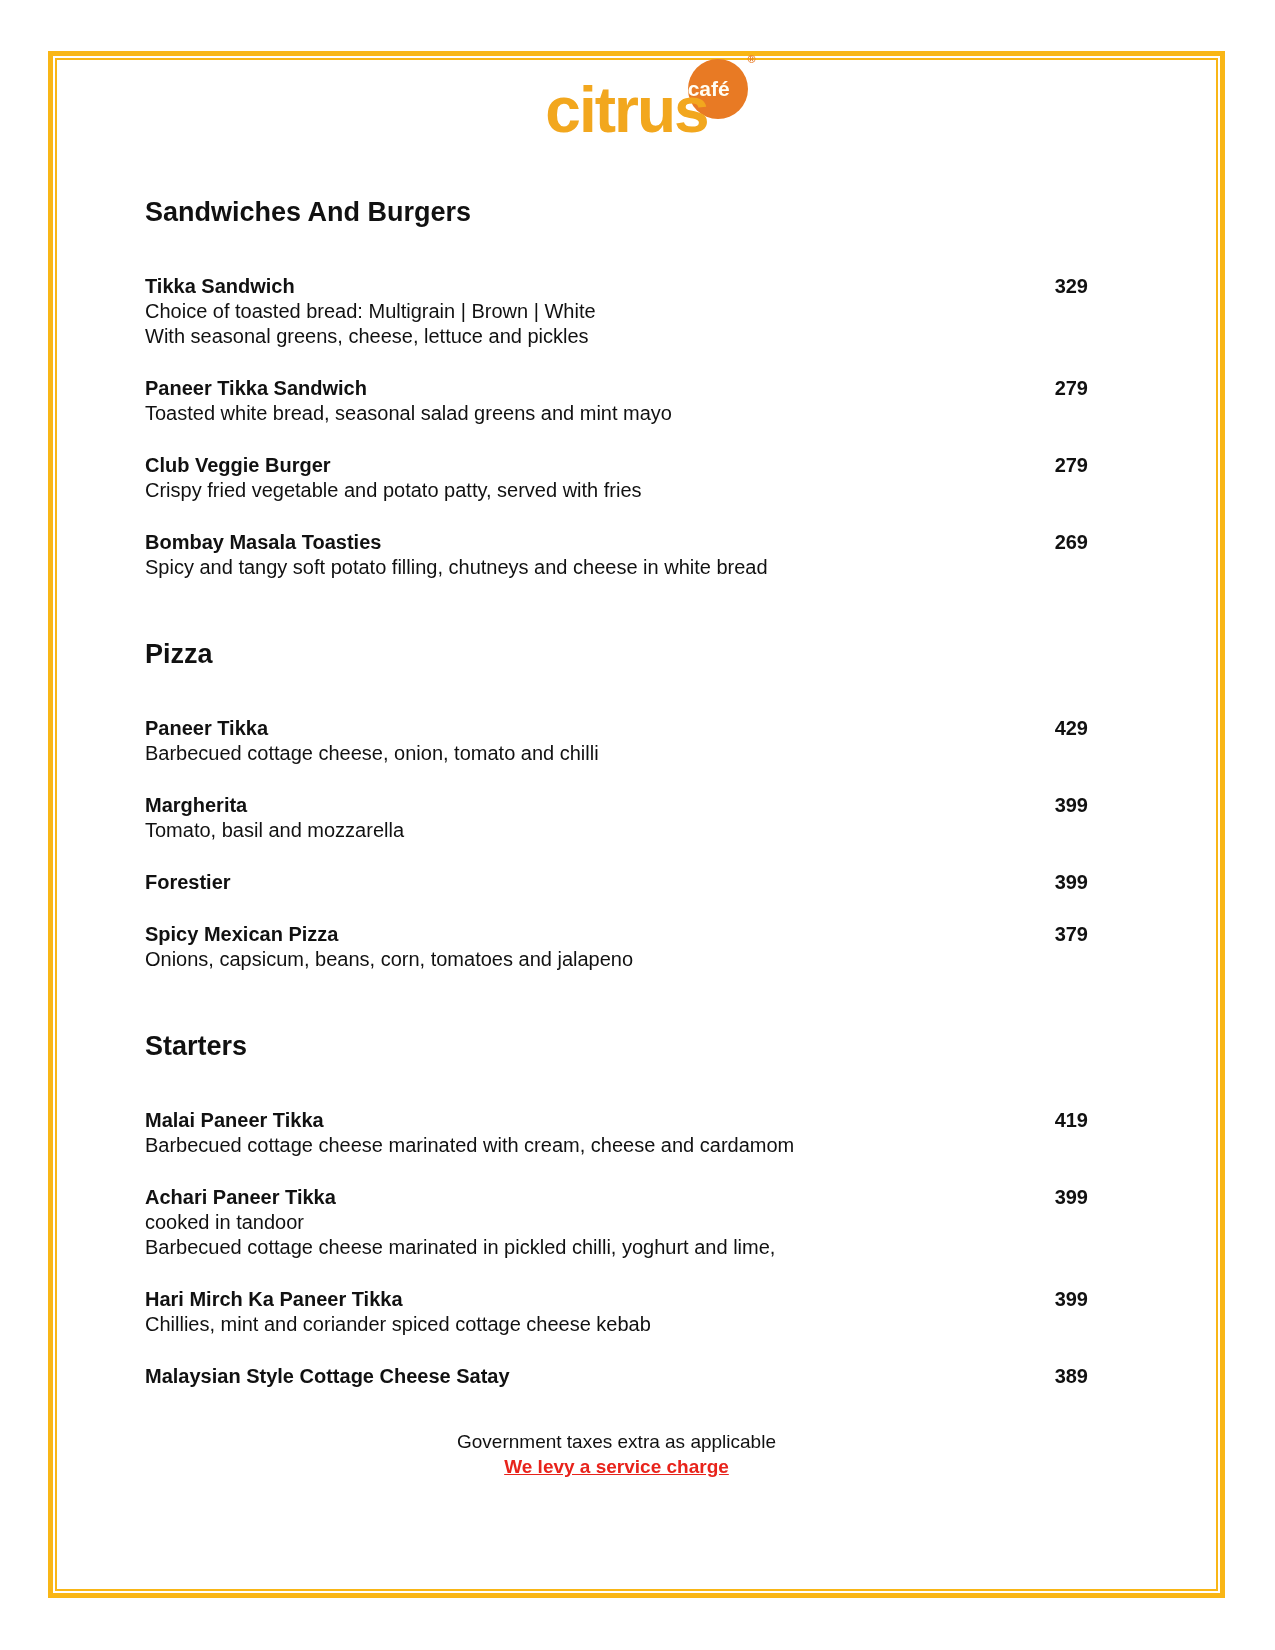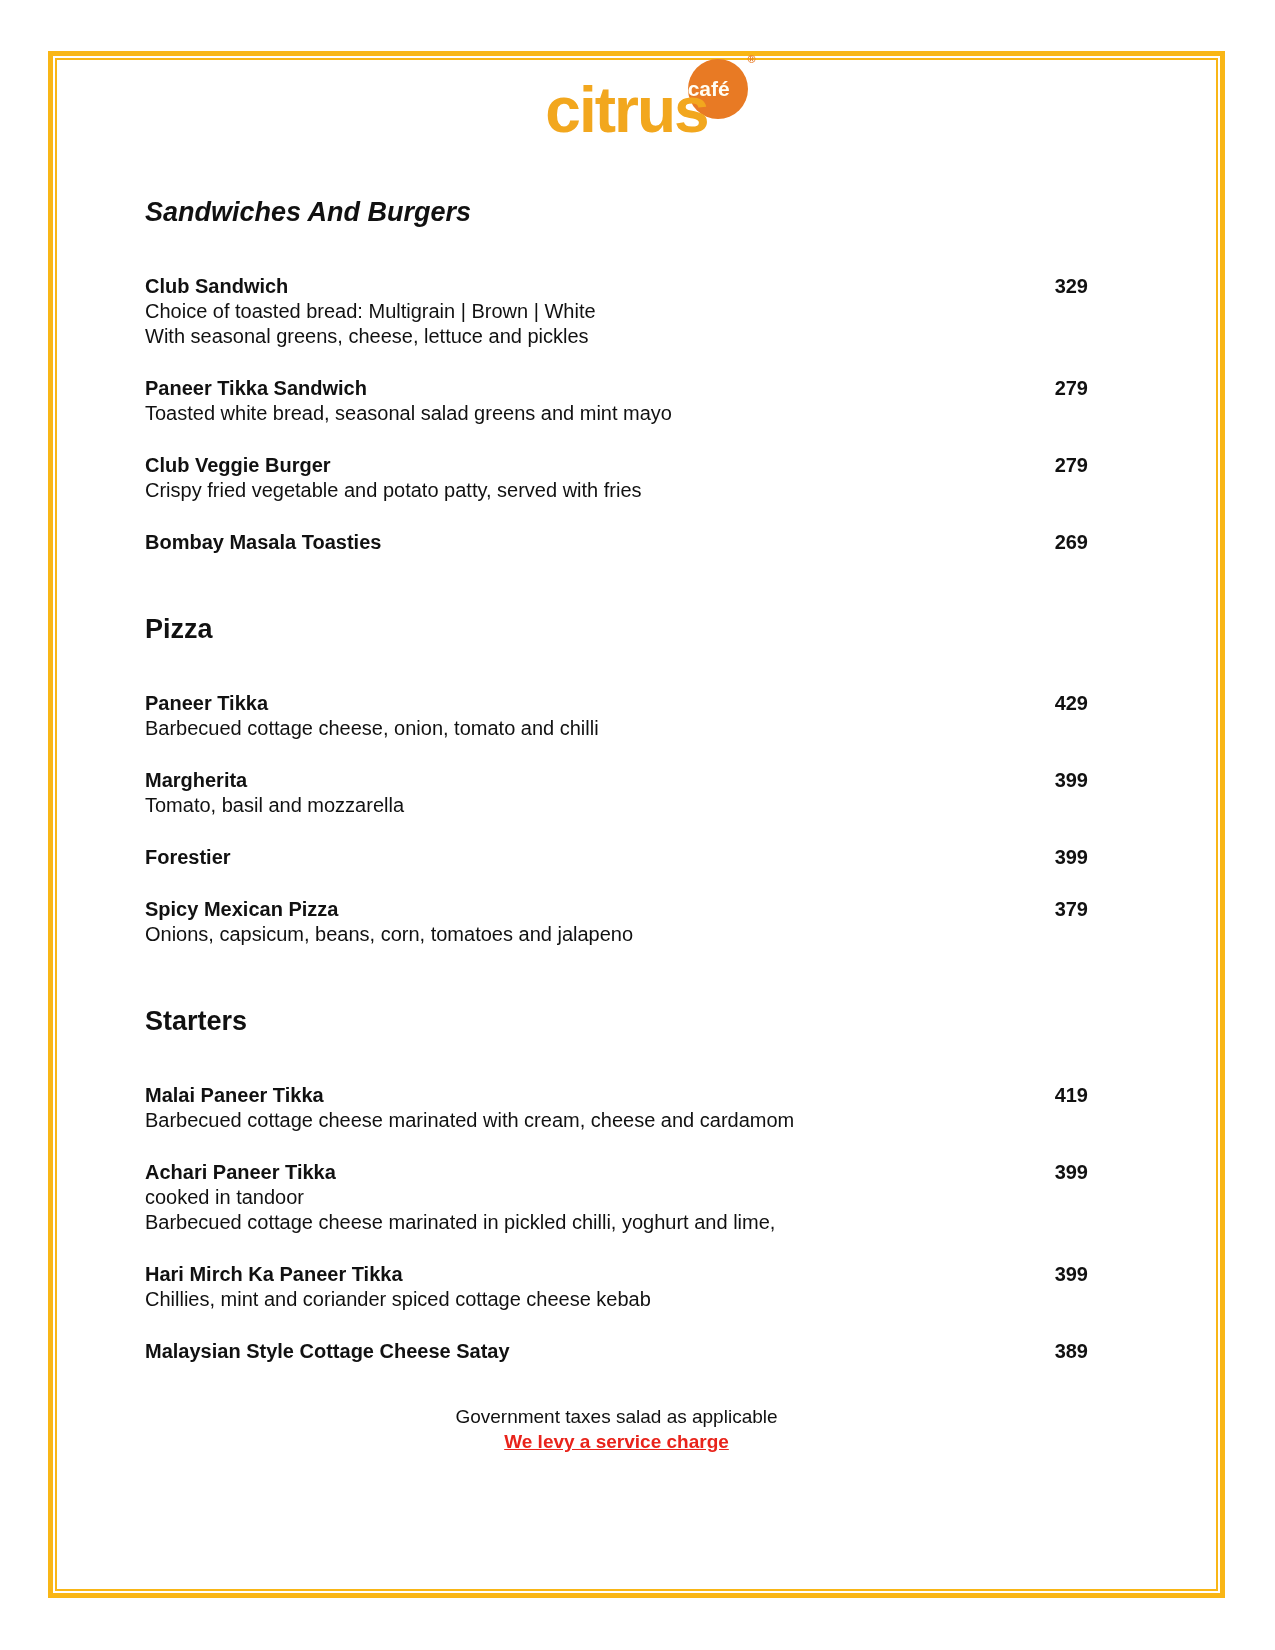--- a/index.html
+++ b/index.html
@@ -39,21 +39,21 @@
   }
   .logo-reg {
     position:absolute; z-index:3; right:-48px; top:-20px;
     color:var(--logo-badge,#E87A24); font-size:11px; font-weight:bold;
   }
   
   .section-title {
     font-size:27px; font-weight:bold; line-height:32px;
     margin:58px 0 46px 0;
   }
-  .menu-section:first-of-type .section-title { margin-top:18px;font-style:italic; }
+  .menu-section:first-of-type .section-title { margin-top:18px; }
   .menu-item { margin-bottom:27px; }
   .item-head {
     display:flex; justify-content:space-between; align-items:baseline;
     font-size:20px; font-weight:bold; line-height:25px;
   }
   .item-price { font-weight:bold; }
   .item-desc div { font-size:20px; line-height:25px; font-weight:normal; }
   
   .footer { text-align:center; margin-top:40px; font-size:19px; line-height:25px; }
   .footer-line { font-weight:normal; }
@@ -78,21 +78,21 @@
         <span class="logo-reg">®</span>
       </div>
     </div>
 
     <div>
   <div class="menu-section">
     <div class="section-title">Sandwiches And Burgers</div>
     <div>
   <div class="menu-item">
     <div class="item-head">
-      <span class="item-name">Club Sandwich</span>
+      <span class="item-name">Tikka Sandwich</span>
       <span class="item-price">329</span>
     </div>
     <div class="item-desc">
                 <div>Choice of toasted bread: Multigrain | Brown | White</div>
                 <div>With seasonal greens, cheese, lettuce and pickles</div>
               </div>
   </div>
 
   <div class="menu-item">
     <div class="item-head">
@@ -112,20 +112,23 @@
     <div class="item-desc">
                 <div>Crispy fried vegetable and potato patty, served with fries</div>
               </div>
   </div>
 
   <div class="menu-item">
     <div class="item-head">
       <span class="item-name">Bombay Masala Toasties</span>
       <span class="item-price">269</span>
     </div>
+    <div class="item-desc">
+                <div>Spicy and tangy soft potato filling, chutneys and cheese in white bread</div>
+              </div>
   </div>
 </div>
   </div>
 
   <div class="menu-section">
     <div class="section-title">Pizza</div>
     <div>
   <div class="menu-item">
     <div class="item-head">
       <span class="item-name">Paneer Tikka</span>
@@ -203,18 +206,18 @@
     <div class="item-head">
       <span class="item-name">Malaysian Style Cottage Cheese Satay</span>
       <span class="item-price">389</span>
     </div>
   </div>
 </div>
   </div>
 </div>
 
     <div class="footer">
-      <div class="footer-line">Government taxes salad as applicable</div>
+      <div class="footer-line">Government taxes extra as applicable</div>
       <div class="footer-notice">We levy a service charge</div>
     </div>
 
   </div>
 </div>
 
 </body></html>

